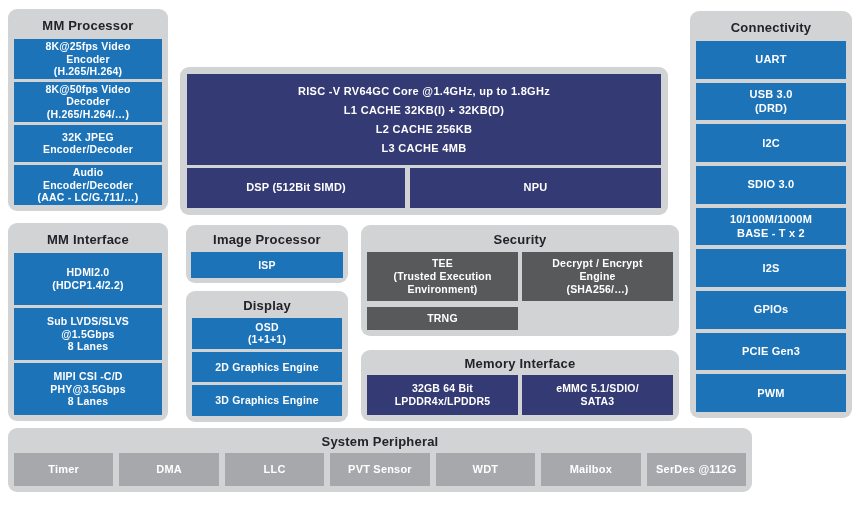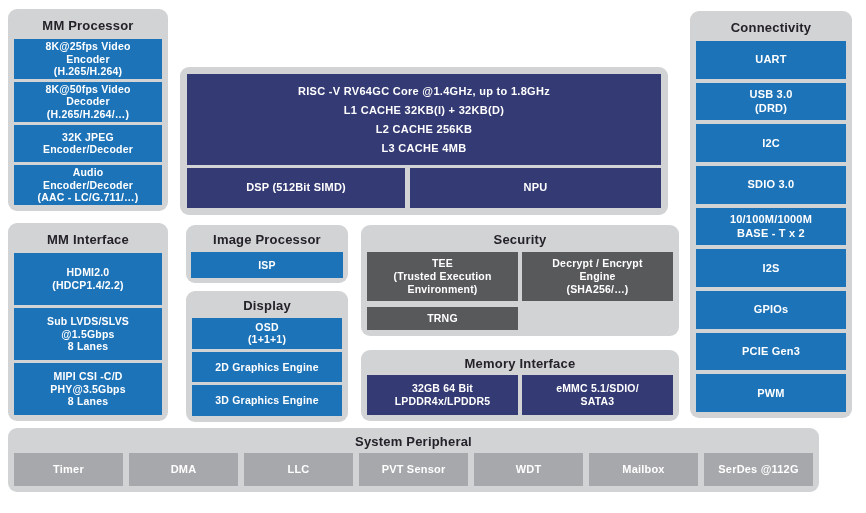--- a/index.html
+++ b/index.html
@@ -142,21 +142,21 @@
       <div class="box blue">SDIO 3.0</div>
       <div class="box blue">10/100M/1000M
 BASE - T x 2</div>
       <div class="box blue">I2S</div>
       <div class="box blue">GPIOs</div>
       <div class="box blue">PCIE  Gen3</div>
       <div class="box blue">PWM</div>
     </div>
   </div>
 
-  <div class="group" style="left:8px;top:428px;width:811px;height:64px;padding:5px 6px 6px;">
+  <div class="group" style="left:8px;top:428px;width:744px;height:64px;padding:5px 6px 6px;">
     <div class="group-title sys-title">System Peripheral</div>
     <div class="sys-row">
       <div class="box mgray">Timer</div>
       <div class="box mgray">DMA</div>
       <div class="box mgray">LLC</div>
       <div class="box mgray">PVT Sensor</div>
       <div class="box mgray">WDT</div>
       <div class="box mgray">Mailbox</div>
       <div class="box mgray">SerDes  @112G</div>
     </div>

